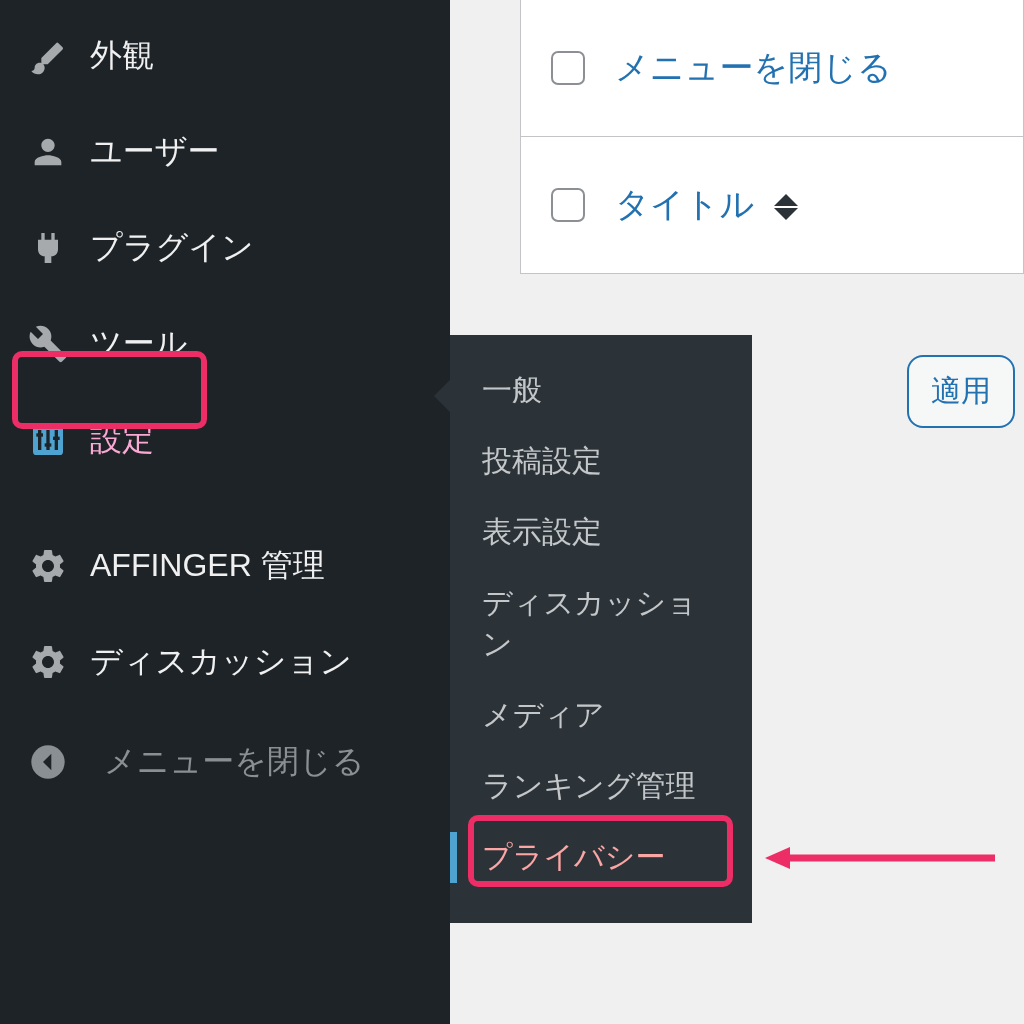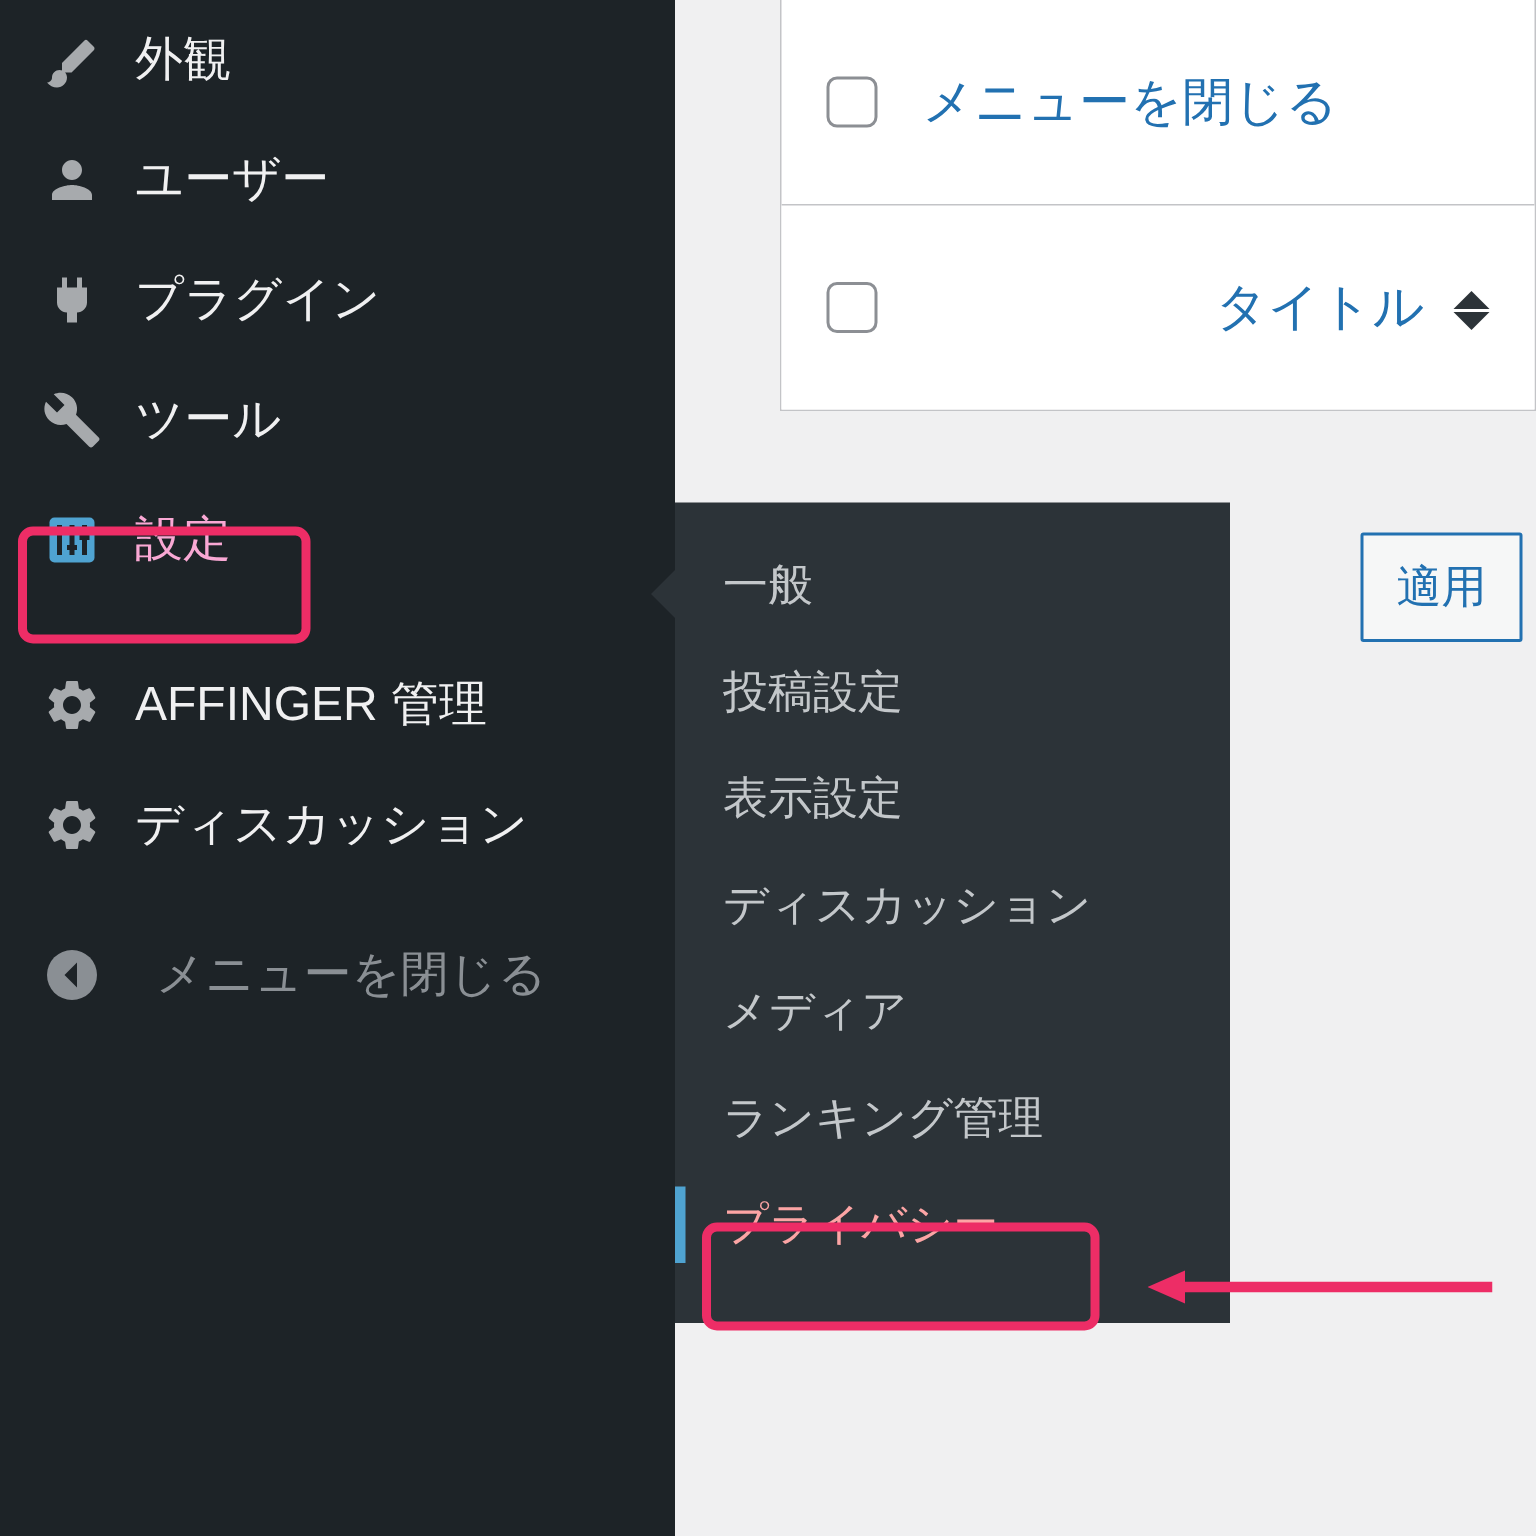--- a/index.html
+++ b/index.html
@@ -22,20 +22,21 @@
 }
 
 .menu-item {
   display: flex;
   align-items: center;
   padding: 18px 20px 18px 28px;
   color: #f0f0f1;
   font-size: 32px;
   cursor: pointer;
   gap: 22px;
+  margin-top: 16px;
 }
 
 .menu-item.collapse {
   color: #8a8f94;
   margin-top: 20px;
   gap: 36px;
 }
 
 .menu-item.settings {
   position: relative;
@@ -62,21 +63,21 @@
   pointer-events: none;
   z-index: 5;
 }
 
 .settings-text { color: #f9a8d4; }
 
 .submenu {
   position: absolute;
   left: 450px;
   top: 335px;
-  width: 370px;
+  width: 302px;
   background: #2c3338;
   padding: 20px 16px 30px 0;
   z-index: 3;
 }
 
 .submenu::before {
   content: '';
   position: absolute;
   left: -16px;
   top: 45px;
@@ -149,21 +150,20 @@
 
 .row {
   display: flex;
   align-items: center;
   padding: 45px 30px;
   gap: 30px;
 }
 .row.header {
   border-top: 1px solid #c3c4c7;
   background: #fff;
-  justify-content: space-between;
 }
 
 .checkbox {
   width: 34px;
   height: 34px;
   border: 2px solid #8c8f94;
   border-radius: 7px;
   background: #fff;
   cursor: pointer;
 }
@@ -190,21 +190,21 @@
 
 .apply-btn {
   position: absolute;
   left: 907px;
   top: 355px;
   padding: 14px 22px;
   background: #f6f7f7;
   border: 2px solid #2271b1;
   color: #2271b1;
   font-size: 30px;
-  border-radius: 2px;
+  border-radius: 16px;
   cursor: pointer;
 }
 </style>
 </head>
 <body>
 
 <div class="sidebar">
 
   <div class="menu-item">
     <span class="icon">

